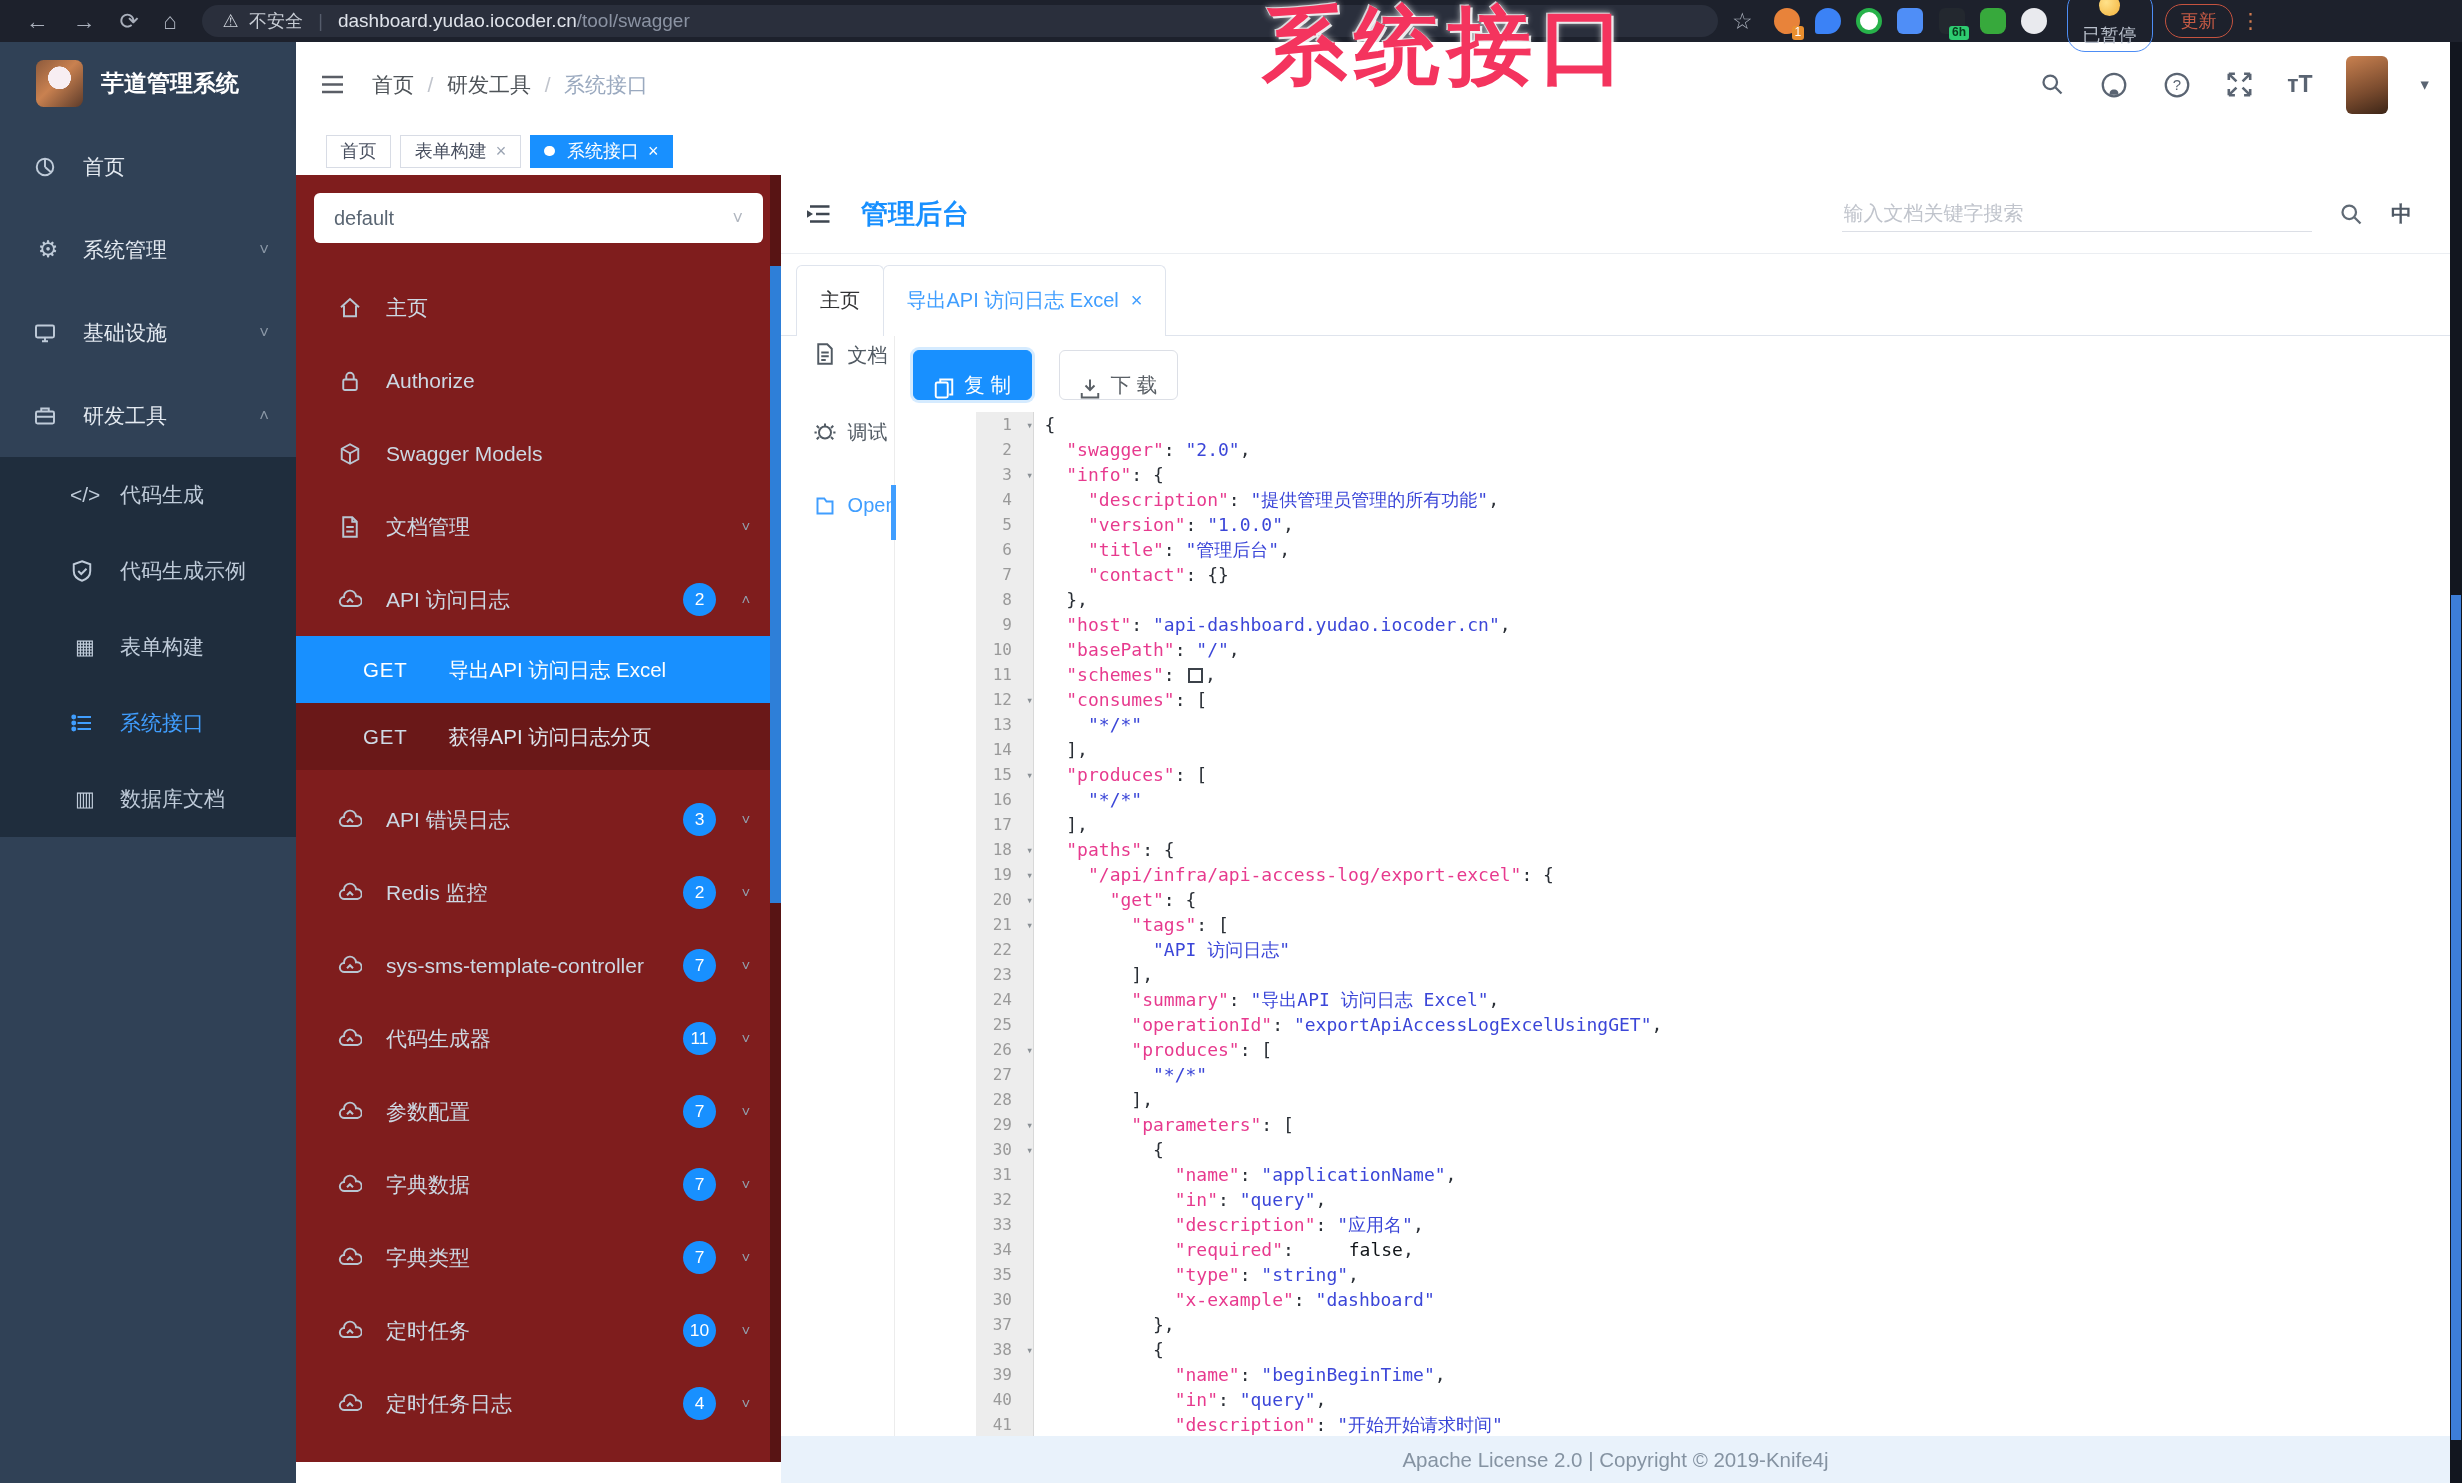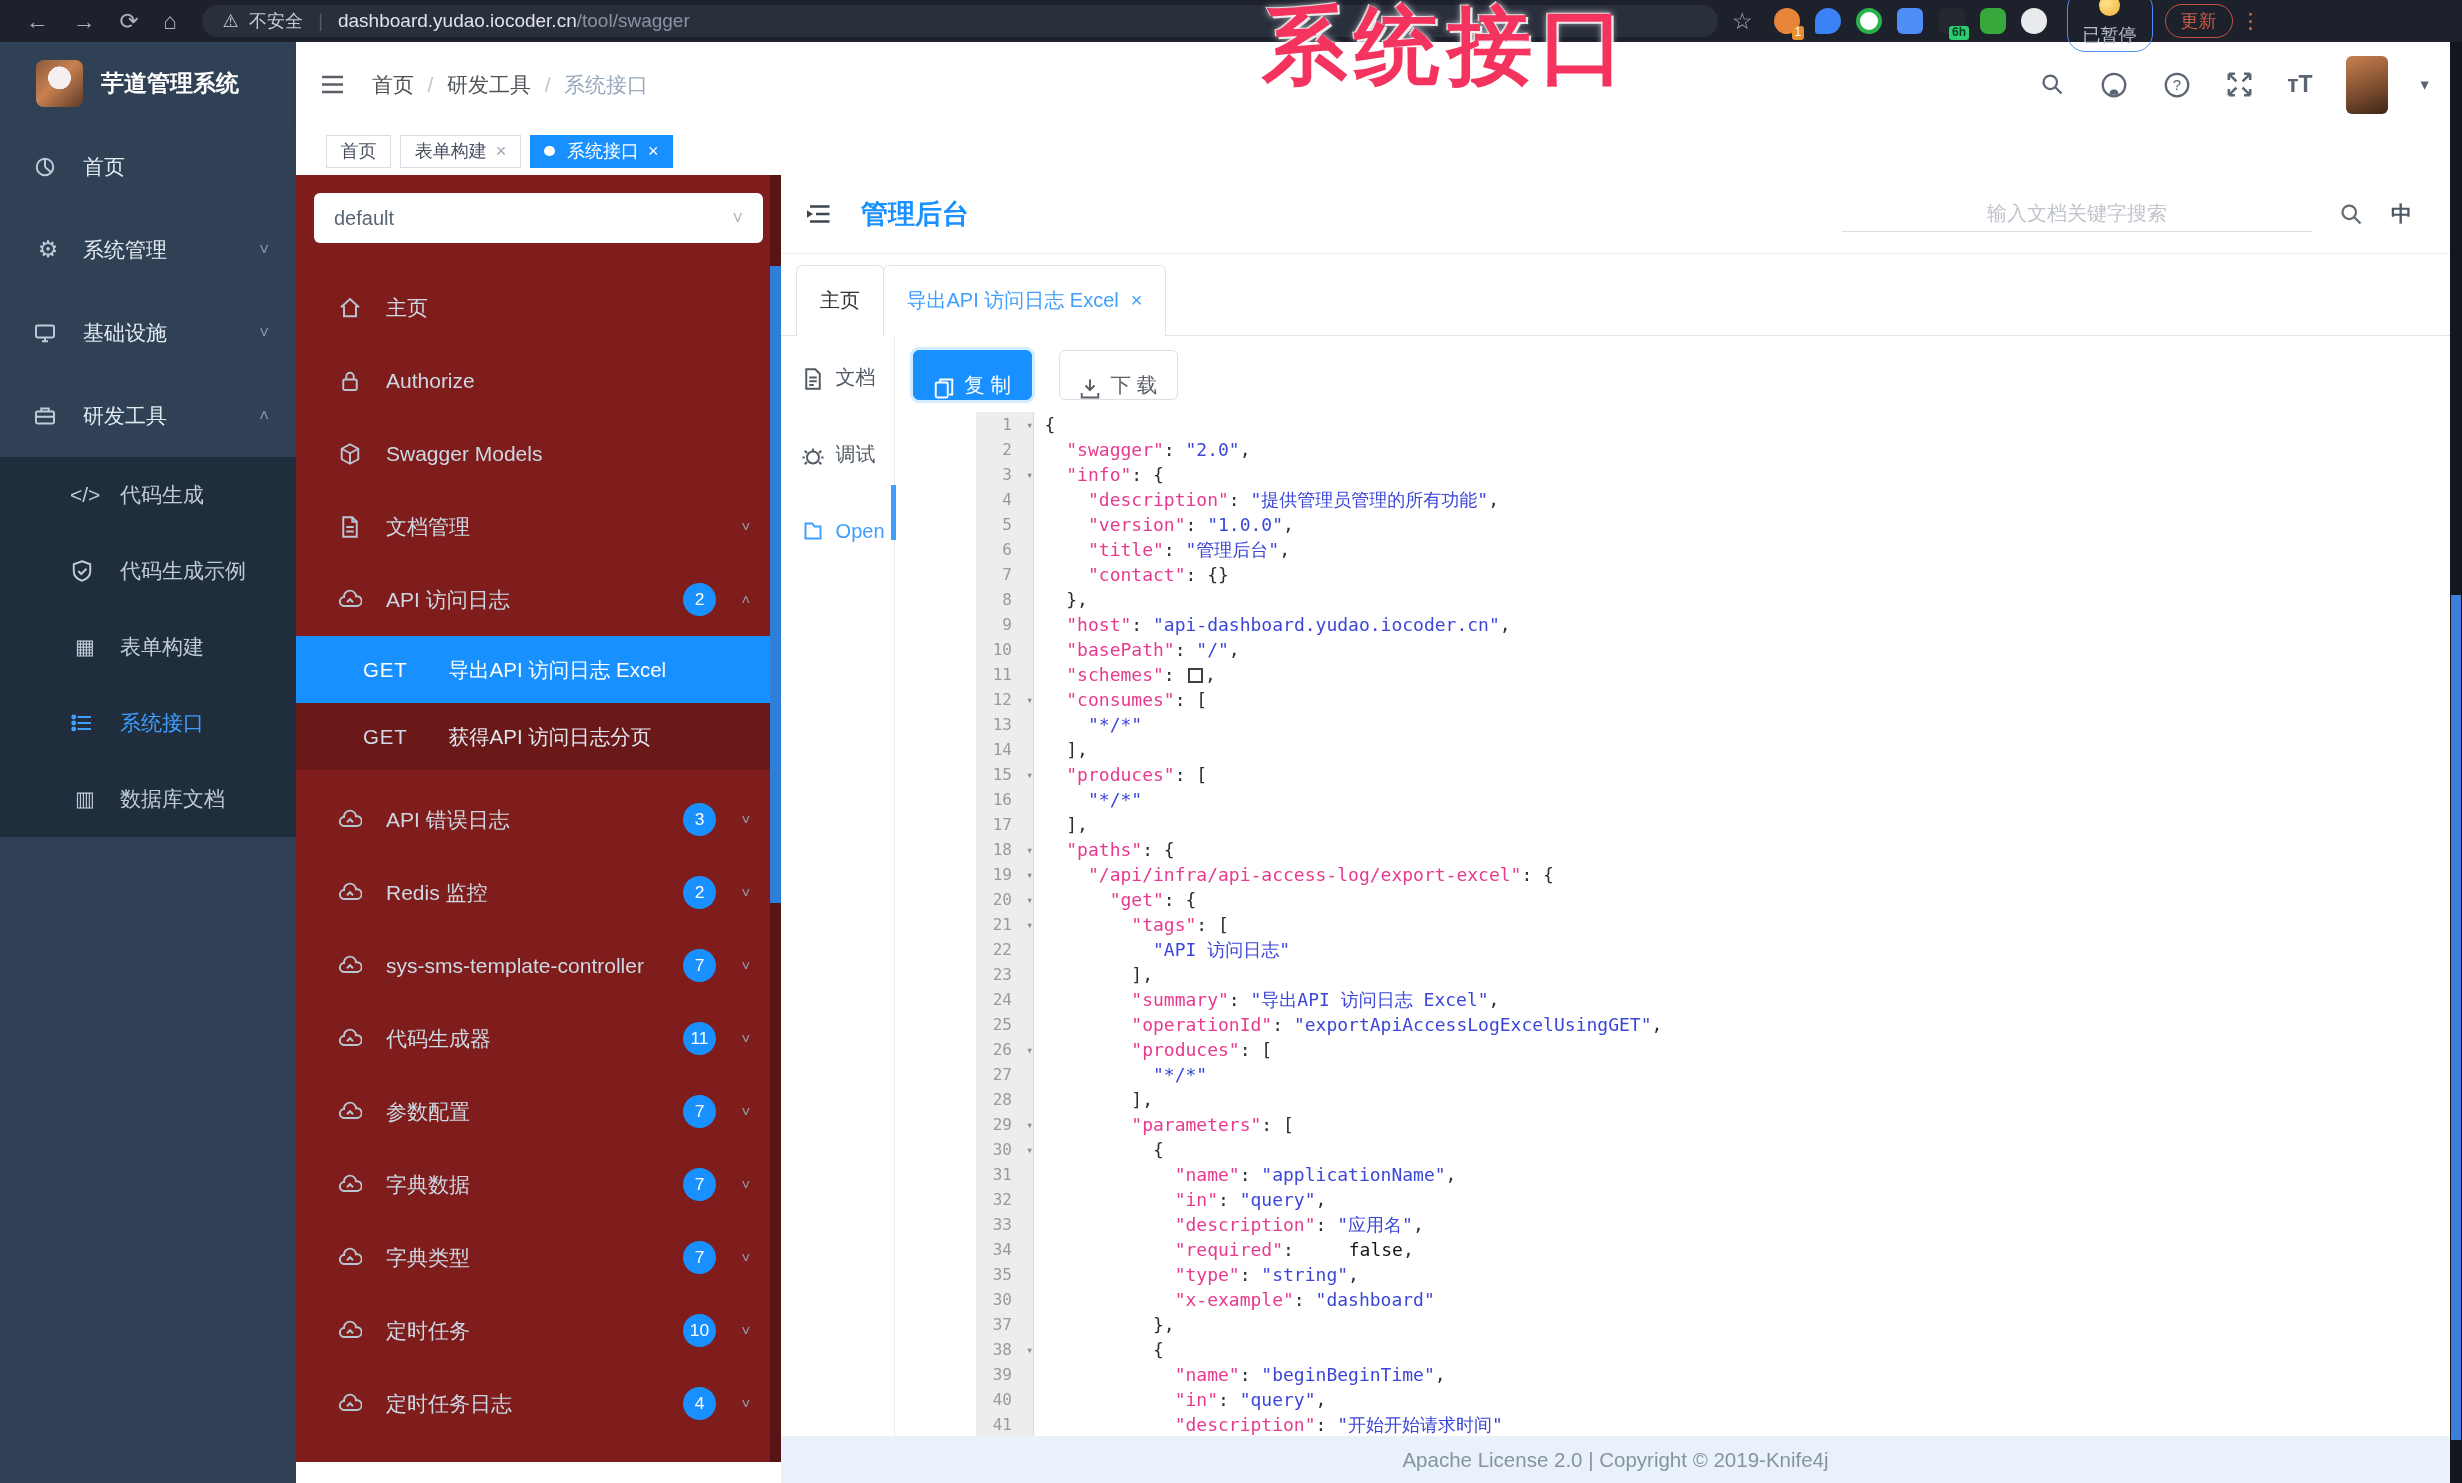--- a/index.html
+++ b/index.html
@@ -85,32 +85,32 @@
   .op-row.active .op-method { color:#fff; }
   #api-scroll { position:absolute; right:0; top:0; width:10.6px; bottom:0; background:rgba(0,0,0,.30); }
   #api-scroll-thumb { position:absolute; left:0; width:10.6px; top:91px; height:637px; background:#2e7fd8; }
 
   
   #doc-panel { position:absolute; left:485px; top:133px; right:12px; bottom:0; background:#fff; }
   #doc-header { position:absolute; left:0; top:0; right:0; height:79px; border-bottom:1.5px solid #ebeef2; display:flex; align-items:center; }
   #doc-collapse { margin-left:23px; }
   #doc-title { margin-left:27px; color:#1890ff; font-size:27px; font-weight:bold; }
   #doc-search { margin-left:auto; display:flex; align-items:center; gap:26px; padding-right:38px; }
-  #doc-search input { width:470px; border:none; border-bottom:1.5px solid #dcdfe6; font-size:20px; color:#333; padding:6px 1.5px; outline:none; background:transparent;text-align:center; }
+  #doc-search input { width:470px; border:none; border-bottom:1.5px solid #dcdfe6; font-size:20px; color:#333; padding:6px 1.5px; outline:none; background:transparent; }
   #doc-search input::placeholder { color:#c0c4cc; }
   #lang-toggle { font-size:21px; color:#4e5864; font-weight:bold; }
 
   #doc-tabs { position:absolute; left:0; top:79px; right:0; height:82px; border-bottom:1.5px solid #dfe4ed; padding:10.6px 0 0 15px; display:flex; gap:0; }
   .doc-tab { height:71px; display:inline-flex; align-items:center; padding:0 23px; border:1.5px solid #dfe4ed; border-bottom:none; border-radius:6px 6px 0 0; font-size:20px; color:#303133; background:#fff; margin-right:-1.5px; gap:12px; cursor:pointer; }
   .doc-tab.active { color:#409eff; }
   .doc-tab .dclose { font-size:20px; color:#409eff; }
 
   #doc-body { position:absolute; left:0; top:161px; right:0; bottom:47px; overflow:hidden; }
   #inner-nav { position:absolute; left:0; top:0; bottom:0; width:114px; border-right:1.5px solid #ececec; }
-  .in-item { height:49px; display:flex; align-items:flex-end; gap:10.6px; padding-left:20px; font-size:20px; color:#515a63; cursor:pointer; }
+  .in-item { height:49px; display:flex; align-items:flex-start; gap:10.6px; padding-left:32px; font-size:20px; color:#515a63; cursor:pointer; }
   .in-item .in-ic { color:#515a63; }
   .in-item.active { color:#409eff; }
   .in-item.active .in-ic { color:#409eff; }
   #in-indicator { position:absolute; right:-1.5px; top:149px; width:4.5px; height:55px; background:#409eff; }
 
   #code-pane { position:absolute; left:115px; top:0; right:0; bottom:0; overflow:hidden; }
   #toolbar { position:absolute; left:16.7px; top:13.6px; display:flex; gap:27px; }
   .btn { height:50px; display:inline-flex; align-items:flex-end; gap:10.6px; padding:0 20px; border-radius:6px; font-size:20.5px; cursor:pointer; }
   .btn-primary { background:#1890ff; color:#fff; border:1.5px solid #1890ff; box-shadow:0 0 0 3px rgba(24,144,255,.18); }
   .btn-plain { background:#fff; color:#5a6066; border:1.5px solid #dcdfe6; }

